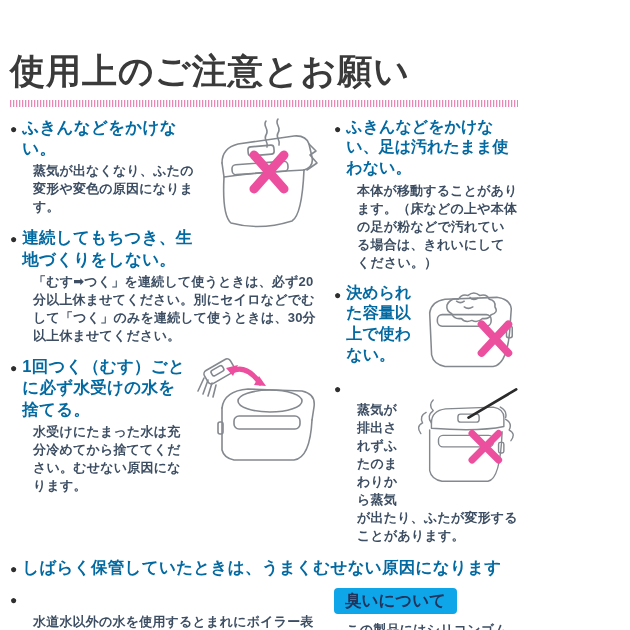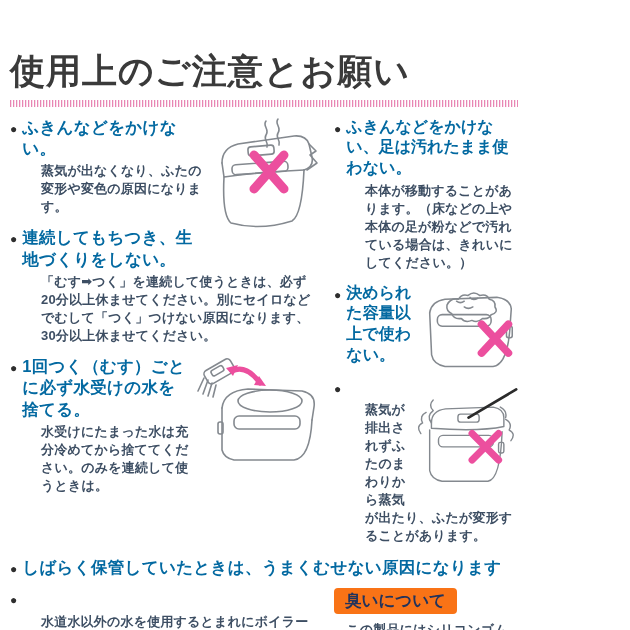--- a/index.html
+++ b/index.html
@@ -23,30 +23,30 @@
   .sec{margin-bottom:11px;overflow:visible;}
   .h-row{display:flex;gap:5px;align-items:flex-start;}
   .bullet{color:#2e2e2e;font-size:12px;line-height:1.55;padding-top:3px;flex:none;font-weight:bold;}
   h2{
     font-size:16.5px;font-weight:bold;color:#0369a1;margin:0;
     line-height:1.3;letter-spacing:.3px;
   }
   .col-right h2{font-size:16px;letter-spacing:0;}
   p.b{
     font-size:13px;color:#3d4e63;line-height:1.38;font-weight:bold;
-    margin:3px 0 0 31px;letter-spacing:.2px;
+    margin:3px 0 0 23px;letter-spacing:.2px;
   }
   .illus{float:right;margin:0 0 4px 6px;}
   .sec-full{margin:1px 0 10px 0;clear:both;}
   .sec-full p.b{margin-top:2px;}
   .bottomrow{display:flex;gap:14px;clear:both;margin-top:2px;}
   .bottom-left{width:310px;flex:none;}
   .bottom-right{flex:1;min-width:0;}
   .badge{
-    display:inline-block;background:#f97316;color:#22335c;font-weight:bold;
+    display:inline-block;background:#0ea5e9;color:#22335c;font-weight:bold;
     font-size:16.5px;line-height:1.3;padding:2px 11px;border-radius:4px;margin:0 0 7px 0;
   }
   .odor-row{display:flex;gap:5px;align-items:flex-start;}
   .odor-row .bullet{color:#22335c;}
   .odor-row p.b{margin:0;flex:1;}
 </style>
 </head>
 <body>
 
 <div class="page">
@@ -81,21 +81,21 @@
           <h2>ふきんなどをかけない。</h2>
         </div>
         <p class="b">蒸気が出なくなり、ふたの変形や変色の原因になります。</p>
       </div>
 
       <div class="sec">
         <div class="h-row">
           <span class="bullet">●</span>
           <h2>連続してもちつき、生地づくりをしない。</h2>
         </div>
-        <p class="b">「むす➡つく」を連続して使うときは、必ず20分以上休ませてください。別にセイロなどでむして「つく」つけない原因になります、30分以上休ませてください。</p>
+        <p class="b">「むす➡つく」を連続して使うときは、必ず20分以上休ませてください。別にセイロなどでむして「つく」のみを連続して使うときは、30分以上休ませてください。</p>
       </div>
 
       <svg class="illus" width="124" height="112" viewBox="0 0 124 112">
         <g stroke="#84898f" fill="none" stroke-width="1.6" stroke-linecap="round" stroke-linejoin="round">
           <rect x="8" y="8" width="30" height="15" rx="4" transform="rotate(-30 23 15)"></rect>
           <rect x="15" y="12" width="13" height="6" rx="2" transform="rotate(-30 21 15)"></rect>
           <path d="M8 22 L2 35 M12 24 L7 38 M16 27 L12 40 M20 29 L17 41"></path>
           <path d="M26 52 Q28 35 52 33 L106 35 Q120 38 118 51 L116 64"></path>
           <ellipse cx="74" cy="45" rx="32" ry="11"></ellipse>
           <rect x="38" y="60" width="66" height="13" rx="5"></rect>
@@ -109,21 +109,21 @@
           <path d="M70 30 l-12 -1 l5 -9 z"></path>
           <path d="M30 12 l12 -3 l-5 11 z"></path>
         </g>
       </svg>
 
       <div class="sec">
         <div class="h-row">
           <span class="bullet">●</span>
           <h2>1回つく（むす）ごとに必ず水受けの水を捨てる。</h2>
         </div>
-        <p class="b">水受けにたまった水は充分冷めてから捨ててください。のみを連続して使うときは。</p>
+        <p class="b">水受けにたまった水は充分冷めてから捨ててください。むせない原因になります。</p>
       </div>
 
     </div>
 
     <div class="col-right">
 
       <div class="sec">
         <div class="h-row">
           <span class="bullet">●</span>
           <h2>ふきんなどをかけない、足は汚れたまま使わない。</h2>

